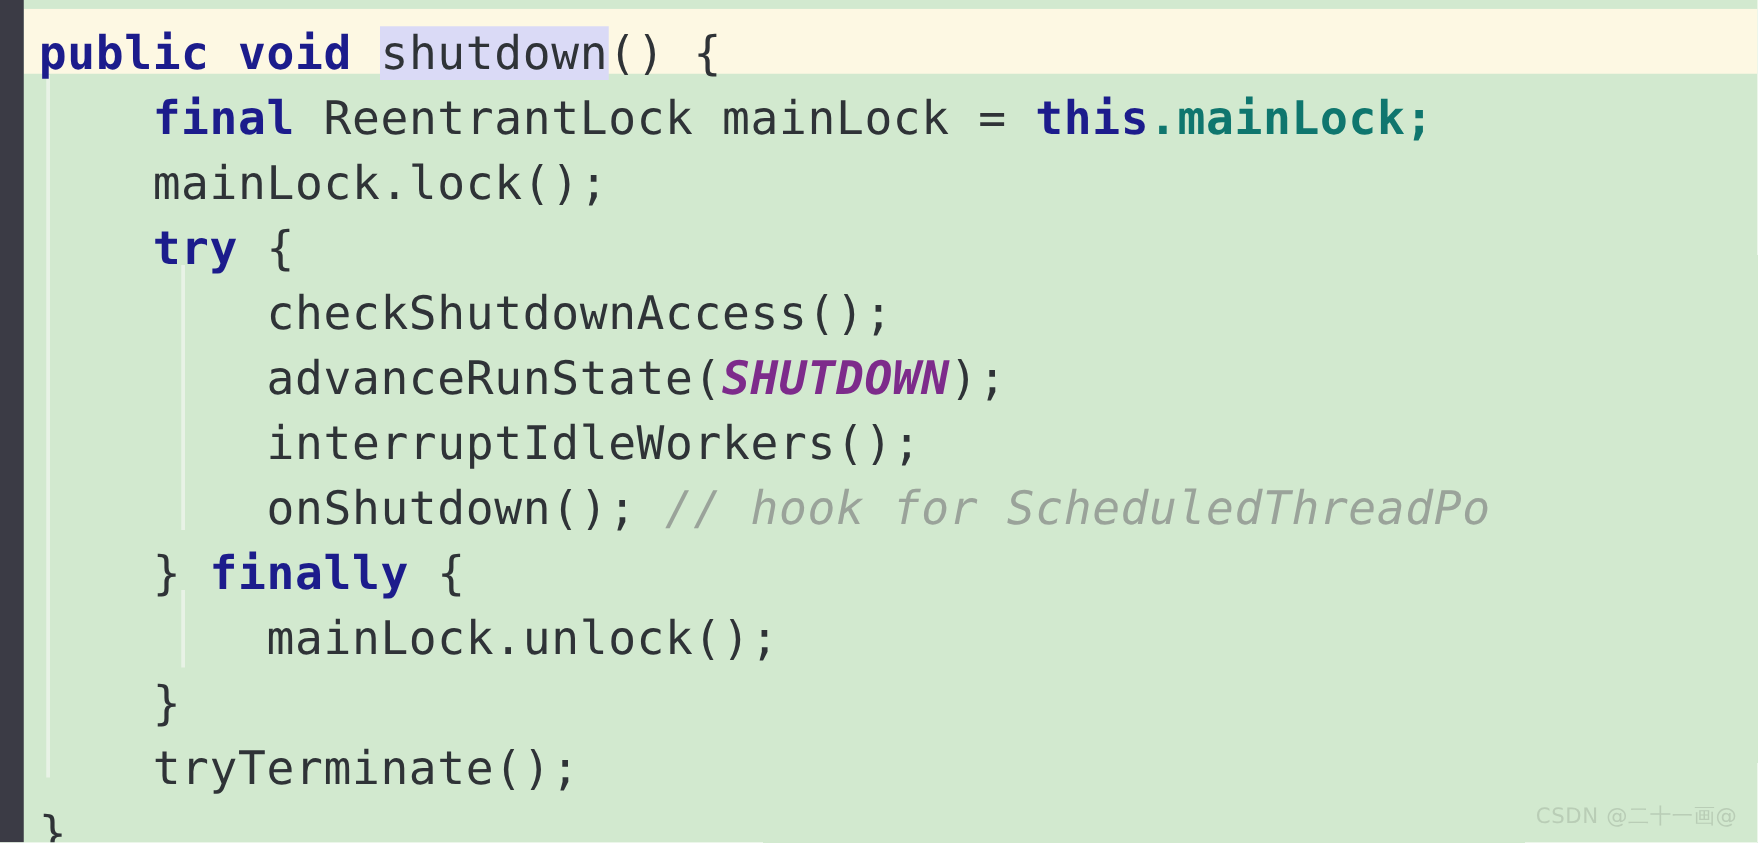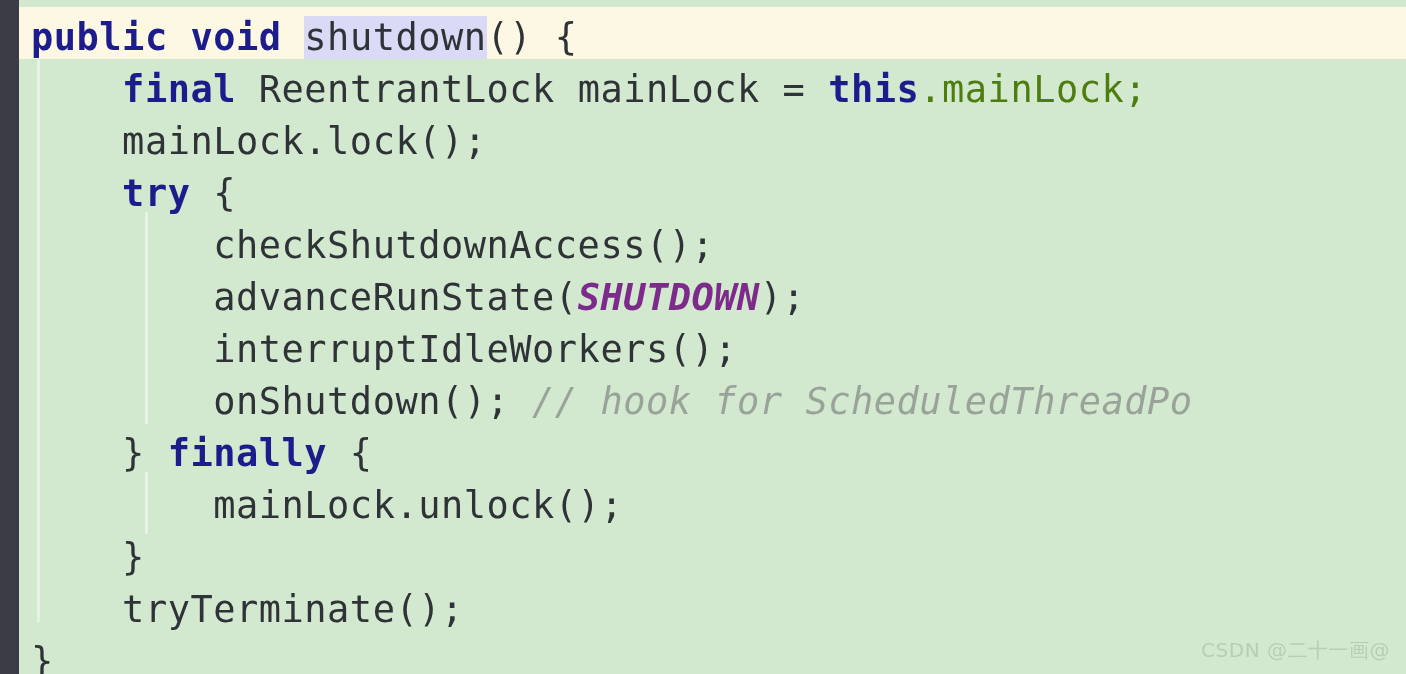--- a/index.html
+++ b/index.html
@@ -77,36 +77,36 @@
     white-space: pre;
     color: #2f3337;
   }
   .line {
     height: 52px;
     padding-left: 12px;
     box-sizing: border-box;
     overflow: visible;
     white-space: pre;
   }
-  .line:first-child { margin-top: 12px; }
+  .line:first-child { margin-top: 17px; }
 
   .kw       { color: #1c1c8c; font-weight: bold; }
-  .field    { color: #4d7c0f; font-weight: normal; }
+  .field    { color: #0f766e; font-weight: bold; }
   .constant { color: #7d2b8b; font-weight: bold; font-style: italic; }
   .comment  { color: #9aa39a; font-style: italic; text-align: right; }
   .plain    { color: #2f3337; }
   .sel      { background: #dadaf6; }
 
   .watermark {
     position: absolute;
     right: 16px;
     bottom: 10px;
     z-index: 8;
     font-family: "DejaVu Sans", "Liberation Sans", sans-serif;
-    font-size: 20px;
+    font-size: 17px;
     color: #b9cdb6;
     letter-spacing: 0.5px;
     white-space: nowrap;
     user-select: none;
     margin-left: 8px;
   }
 </style>
 </head>
 <body>
 

